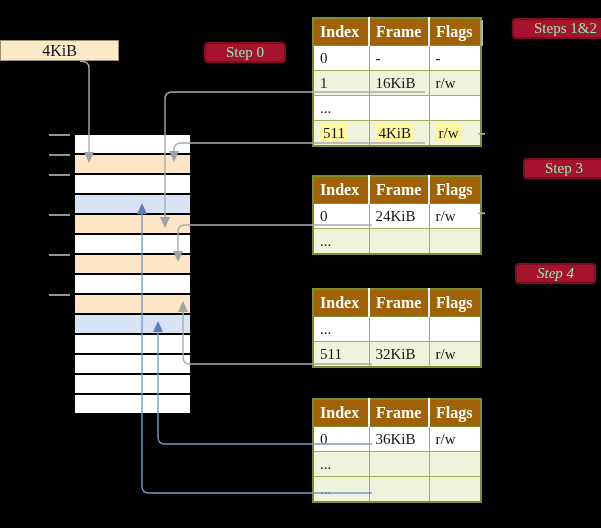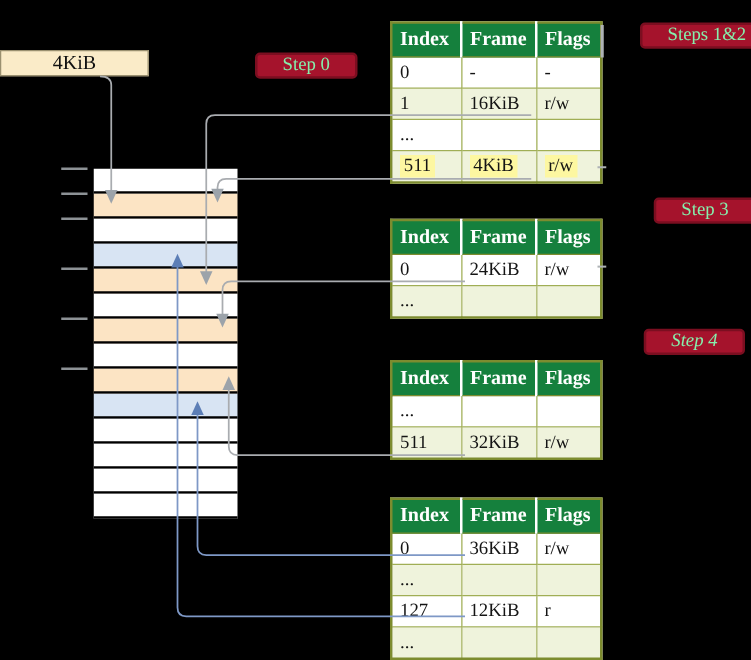--- a/index.html
+++ b/index.html
@@ -22,21 +22,21 @@
   
   .stack{position:absolute;left:75px;top:135px;width:115px;}
   .mrow{height:20px;box-sizing:border-box;border-bottom:2px solid #000;background:#fff;}
   .tick{position:absolute;left:49px;width:21px;height:2px;background:#8d9296;}
 
   
   table.pt{position:absolute;left:312px;border-collapse:collapse;table-layout:fixed;
            width:168px;background:#fff;border:2px solid #7D8C2F;}
   table.pt.t1{top:17px;} table.pt.t2{top:175px;} table.pt.t3{top:288px;} table.pt.t4{top:398px;}
   .pt col.c1{width:56px;} .pt col.c2{width:60px;} .pt col.c3{width:52px;}
-  .pt th{background:#15803d;color:#fff;font-weight:bold;font-size:16px;text-align:left;
+  .pt th{background:#a16207;color:#fff;font-weight:bold;font-size:16px;text-align:left;
          height:26px;padding:0 6px;border-right:2px solid #fff;border-bottom:1px solid #7D8C2F;}
   .pt th:last-child{border-right:none;}
   .pt td{height:24px;padding:0 6px;font-size:15px;color:#141414;
          border:1px solid #A0AE55;vertical-align:middle;background:#fff;overflow:hidden;}
   .pt tr.alt td{background:#EFF3DC;}
   .hl{background:#FDF7A1;padding:1px 3px;}
 
   
   svg.wires{position:absolute;left:0;top:0;width:601px;height:528px;pointer-events:none;}
   .wire-grey{fill:none;stroke:#A9ACB0;stroke-width:1.4;}
@@ -183,25 +183,20 @@
     <tr>
       <td>0</td>
       <td>36KiB</td>
       <td>r/w</td>
     </tr>
     <tr class="alt">
       <td>...</td>
       <td></td>
       <td></td>
     </tr>
-    <tr>
-      <td>127</td>
-      <td>12KiB</td>
-      <td>r</td>
-    </tr>
     <tr class="alt">
       <td>...</td>
       <td></td>
       <td></td>
     </tr>
   </tbody>
     </table>
 
   <svg class="wires" viewBox="0 0 601 528">
 

